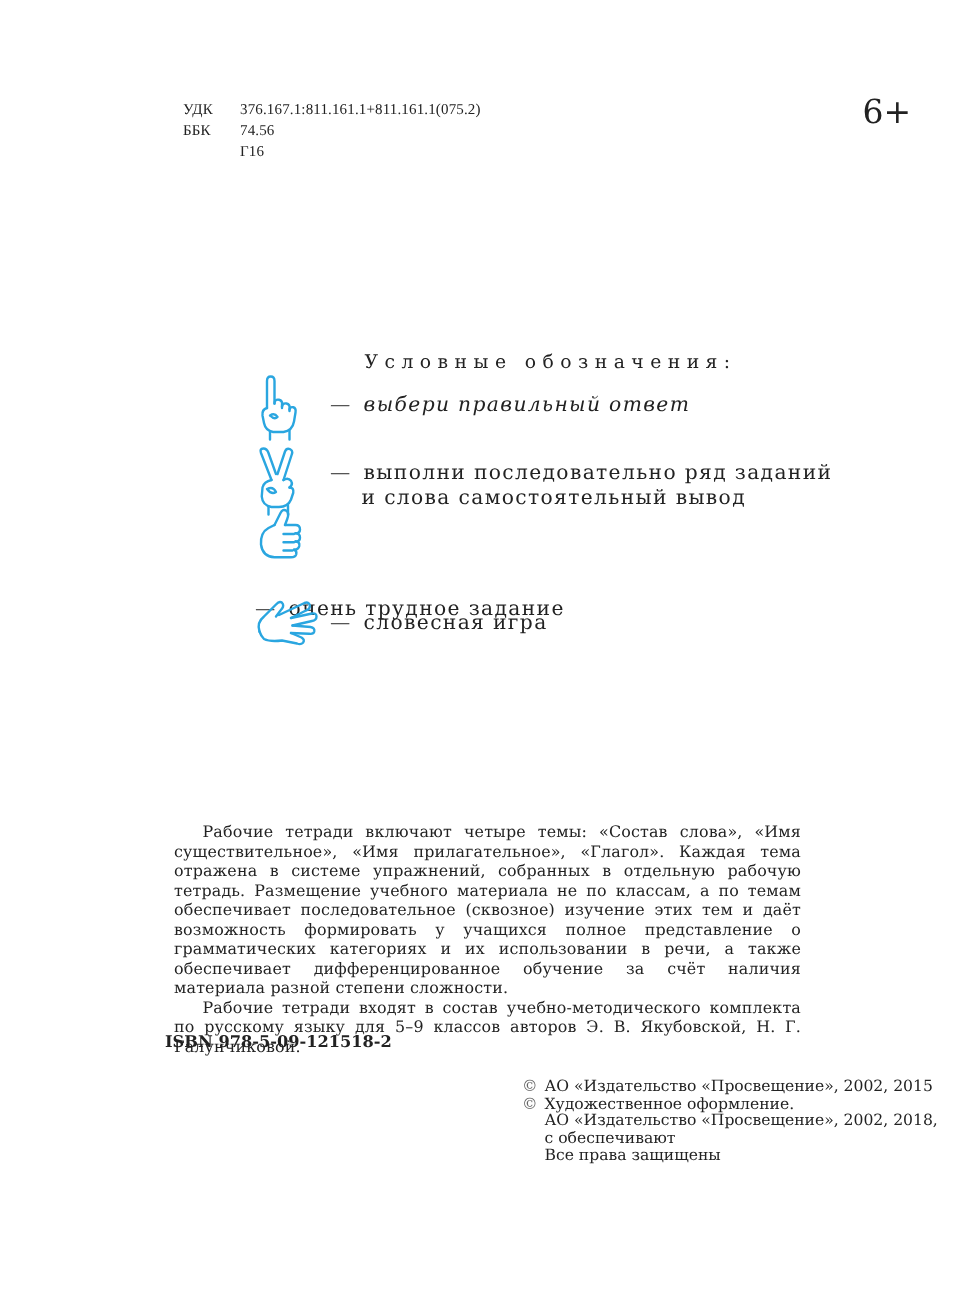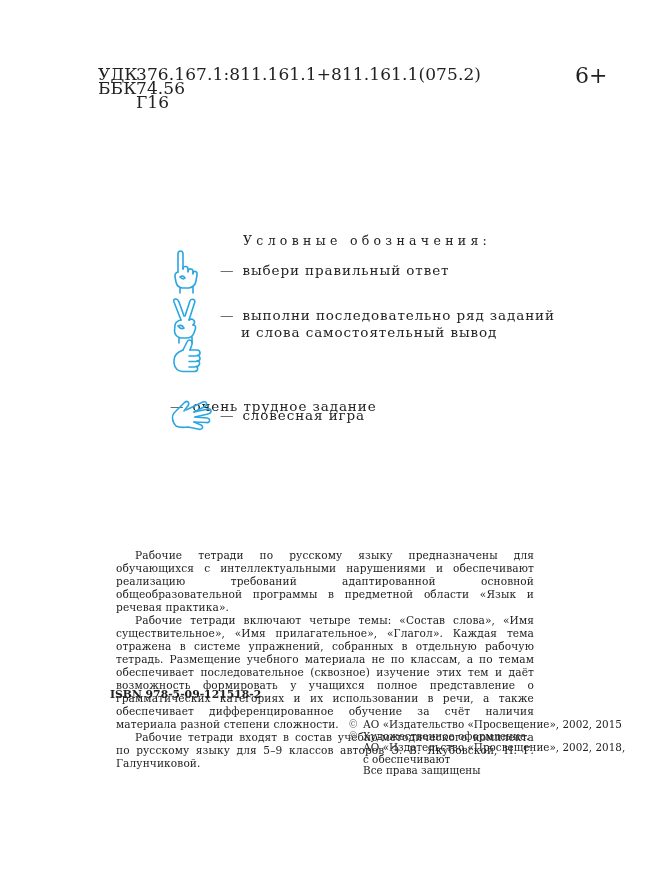--- a/index.html
+++ b/index.html
@@ -3,22 +3,22 @@
   <meta charset="utf-8">
   <style>
     html, body { margin: 0; padding: 0; background: #ffffff; }
     body {
       width: 650px; height: 869px; position: relative; overflow: hidden;
       font-family: "DejaVu Serif", "Liberation Serif", serif;
       color: #222;
     }
     .abs { position: absolute; }
     .udk {
-      left: 98px; top: 67px;
-      font-size: 17px; line-height: 14px; letter-spacing: 0.1px;
+      left: 122px; top: 67px;
+      font-size: 10px; line-height: 14px; letter-spacing: 0.1px; font-family: Liberation Serif, serif;
     }
     .udk .row { display: flex; white-space: nowrap; }
     .udk .lbl { width: 38px; }
     .udk .g16 { padding-left: 38px; }
     .age {
       left: 575px; top: 64px;
       font-size: 22px; line-height: 24px;
     }
     .legend-title {
       left: 243px; top: 233px;
@@ -73,21 +73,21 @@
   <div class="icon">
     <svg width="30" height="44" viewBox="0 0 30 44" fill="none" stroke="#2aa6e0" stroke-width="1.6" stroke-linecap="round" stroke-linejoin="round">
       <path d="M8 22 L8 4 Q8 1 10.5 1 Q13 1 13 4 L13 19"></path>
       <path d="M13 19 Q13 16 16 16.5 Q18.5 17 18 20 L18 22"></path>
       <path d="M18 21 Q18.5 18.5 21 19 Q23.5 19.5 23 22.5 L23 24"></path>
       <path d="M23 23 Q23.5 21 25.5 21.5 Q27.5 22 27 25 L26 31 Q25 37 19 38 L12 38 Q7 37 6 32 L5 27 Q4.5 23 8 22"></path>
       <path d="M10 27 Q13 25 15 28 Q13 30 10 27"></path>
       <path d="M10 38 L10 43 M23 37 L23 43"></path>
     </svg>
   </div>
-  <div class="text" style="padding-top:13px;">
+  <div class="text" style="padding-top:13px;font-style:italic;">
     <span class="dash">—</span><span>выбери правильный ответ</span>
   </div>
 </div>
 
 <div class="abs legend-item" style="top:298px;justify-content:center;">
   <div class="icon">
     <svg width="32" height="46" viewBox="0 0 32 46" fill="none" stroke="#2aa6e0" stroke-width="1.6" stroke-linecap="round" stroke-linejoin="round">
       <path d="M11 22 L4 4 Q3 1 5.5 1 Q8 1 9 4 L14 18"></path>
       <path d="M15 18 L20 3 Q21 0.5 23.5 1.5 Q25.5 2.5 24.5 5 L19 22"></path>
       <path d="M19 22 Q22 20 24 22.5 Q25.5 25 23 27"></path>
@@ -127,21 +127,20 @@
       <path d="M25 22 L37 23 Q40 23.5 39.5 26 Q39 28 36 27.5 L24 27"></path>
       <path d="M24 27 L31 30 Q33.5 31.5 32 33.5 Q30.5 35 28 34 L18 32 Q10 33 6 31 Q4 29 3 26"></path>
     </svg>
   </div>
   <div class="text" style="padding-top:13px;">
     <span class="dash">—</span><span>словесная игра</span>
   </div>
 </div>
 
 <div class="abs para-block">
-  <p>Рабочие тетради по русскому языку предназначены для обучающихся с интеллектуальными нарушениями и обеспечивают реализацию требований адаптированной основной общеобразовательной программы в предметной области «Язык и речевая практика».</p>
   <p>Рабочие тетради включают четыре темы: «Состав слова», «Имя существительное», «Имя прилагательное», «Глагол». Каждая тема отражена в системе упражнений, собранных в отдельную рабочую тетрадь. Размещение учебного материала не по классам, а по темам обеспечивает последовательное (сквозное) изучение этих тем и даёт возможность формировать у учащихся полное представление о грамматических категориях и их использовании в речи, а также обеспечивает дифференцированное обучение за счёт наличия материала разной степени сложности.</p>
   <p>Рабочие тетради входят в состав учебно-методического комплекта по русскому языку для 5–9 классов авторов Э. В. Якубовской, Н. Г. Галунчиковой.</p>
 </div>
 
 <div class="abs isbn">ISBN 978-5-09-121518-2</div>
 
 <div class="abs copy">
   <div class="row">
     <span class="c">©</span>
     <span>АО «Издательство «Просвещение», 2002, 2015</span>

